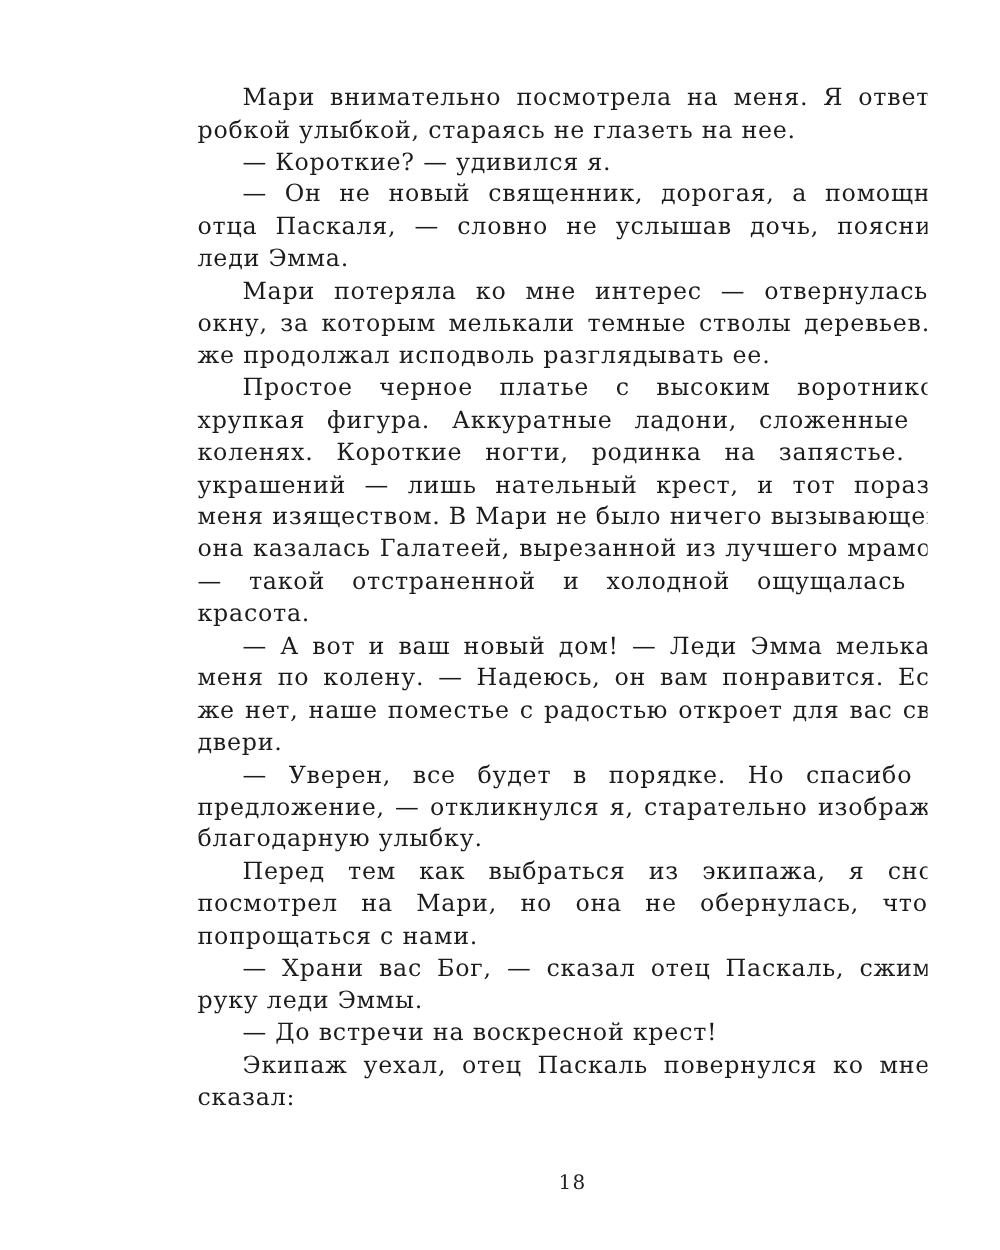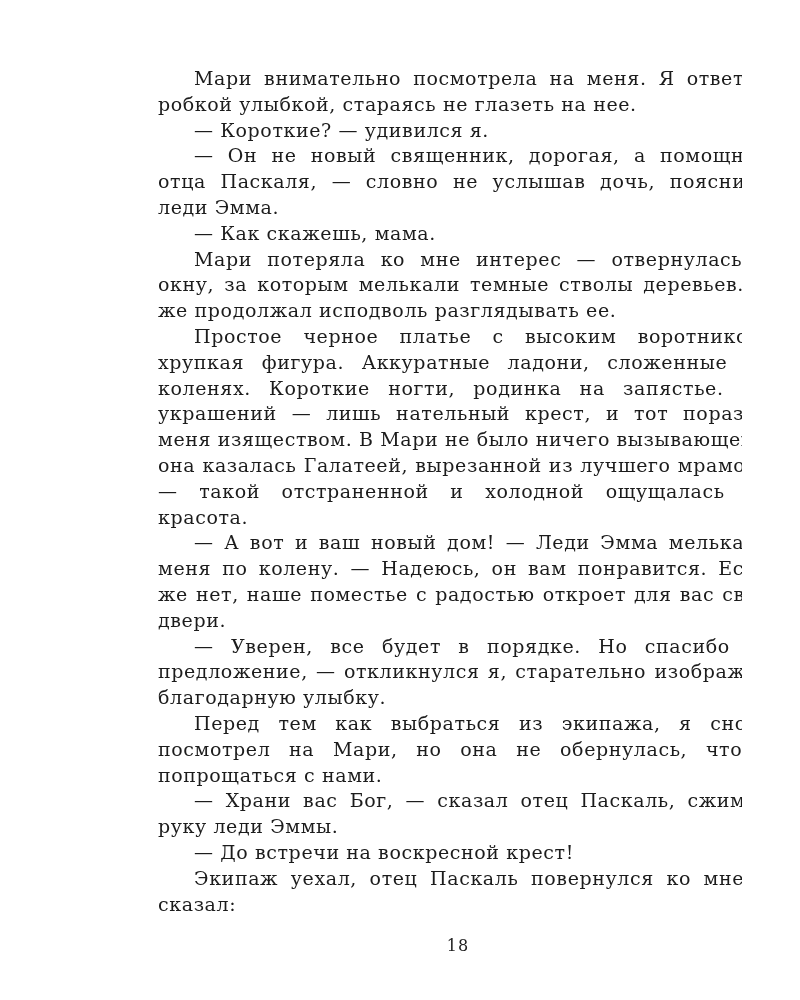--- a/index.html
+++ b/index.html
@@ -48,21 +48,20 @@
   }
 </style>
 </head>
 <body>
 
 <div class="page">
   <div class="text-block">
       <p>Мари внимательно посмотрела на меня. Я ответил робкой улыбкой, стараясь не глазеть на нее.</p>
       <p>— Короткие? — удивился я.</p>
       <p>— Он не новый священник, дорогая, а помощник отца Паскаля, — словно не услышав дочь, пояснила леди Эмма.</p>
-      <p>— Как скажешь, мама.</p>
       <p>Мари потеряла ко мне интерес — отвернулась к окну, за которым мелькали темные стволы деревьев. Я же продолжал исподволь разглядывать ее.</p>
       <p>Простое черное платье с высоким воротником, хрупкая фигура. Аккуратные ладони, сложенные на коленях. Короткие ногти, родинка на запястье. Из украшений — лишь нательный крест, и тот поразил меня изяществом. В Мари не было ничего вызывающего, она казалась Галатеей, вырезанной из лучшего мрамора — такой отстраненной и холодной ощущалась ее красота.</p>
       <p>— А вот и ваш новый дом! — Леди Эмма мелькали меня по колену. — Надеюсь, он вам понравится. Если же нет, наше поместье с радостью откроет для вас свои двери.</p>
       <p>— Уверен, все будет в порядке. Но спасибо за предложение, — откликнулся я, старательно изображая благодарную улыбку.</p>
       <p>Перед тем как выбраться из экипажа, я снова посмотрел на Мари, но она не обернулась, чтобы попрощаться с нами.</p>
       <p>— Храни вас Бог, — сказал отец Паскаль, сжимая руку леди Эммы.</p>
       <p>— До встречи на воскресной крест!</p>
       <p>Экипаж уехал, отец Паскаль повернулся ко мне и сказал:</p>
     </div>
   <div class="page-number">18</div>

